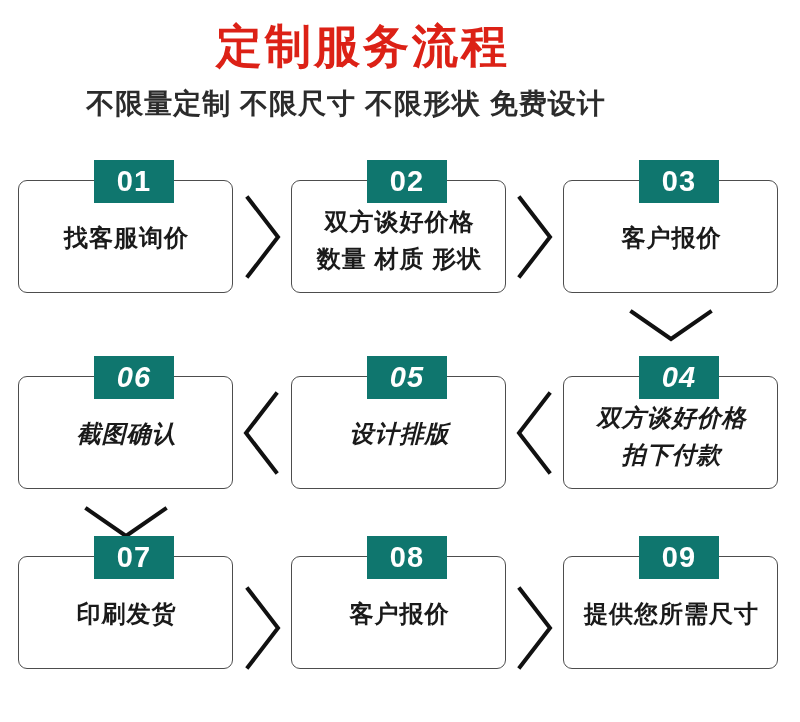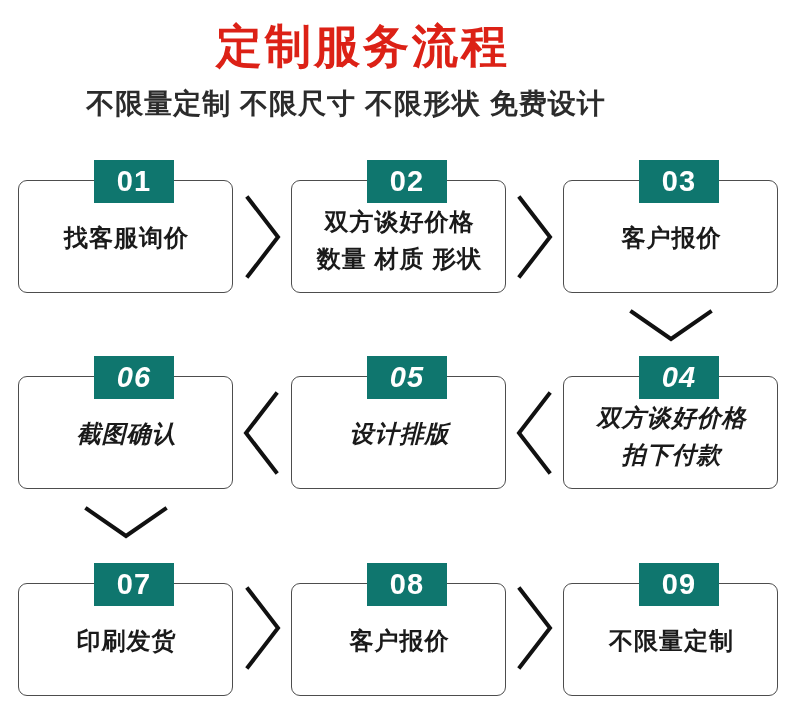--- a/index.html
+++ b/index.html
@@ -104,21 +104,21 @@
   
   .chev {
     position: absolute;
     display: block;
   }
   .chev svg { display: block; }
 
   
   .r1 { top: 180px; }
   .r2 { top: 376px; font-style: italic; }
-  .r3 { top: 583px; }
+  .r3 { top: 556px; }
   .c1 { left: 18px; }
   .c2 { left: 291px; }
   .c3 { left: 563px; }
 </style>
 </head>
 <body>
 
 <div id="page">
 
   <div class="title">定制服务流程</div>
@@ -214,21 +214,21 @@
   <div class="step r3 c2">
     <div class="badge">08</div>
     <div class="step-text">
       <span>客户报价</span>
     </div>
   </div>
 
   <div class="step r3 c3">
     <div class="badge">09</div>
     <div class="step-text">
-      <span>不限量定制</span>
+      <span>提供您所需尺寸</span>
     </div>
   </div>
 
   <span class="chev" style="left:240px; top:583px;">
     <svg width="46" height="90" viewBox="0 0 46 90">
       <polyline points="8,6 38,45 8,84" fill="none" stroke="#111111" stroke-width="4" stroke-linecap="square" stroke-linejoin="miter"></polyline>
     </svg>
   </span>
 
   <span class="chev" style="left:512px; top:583px;">

